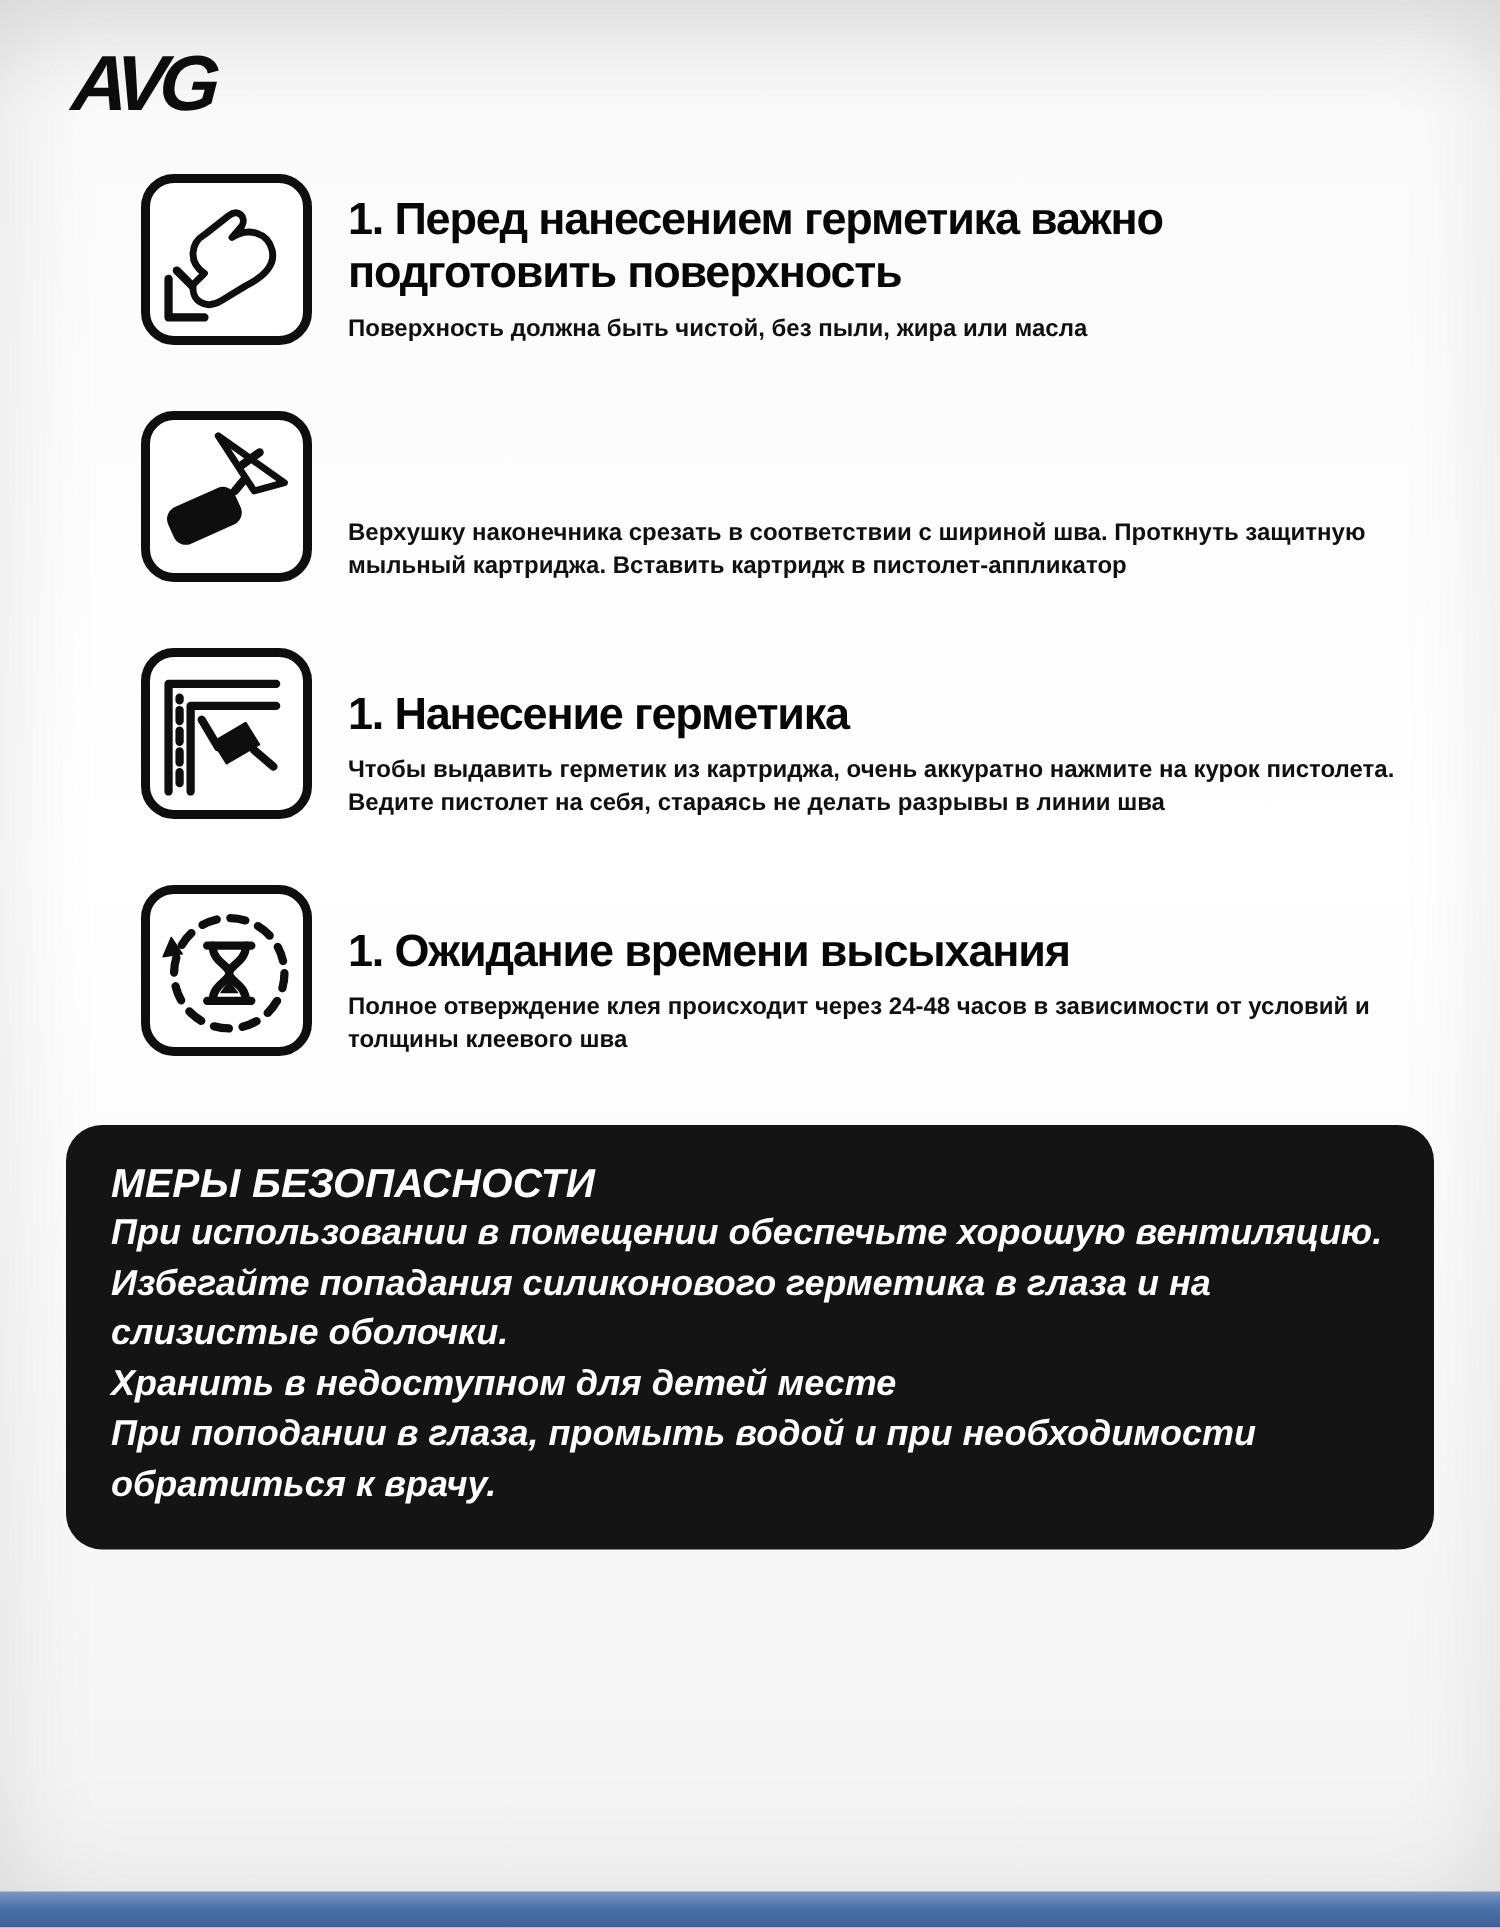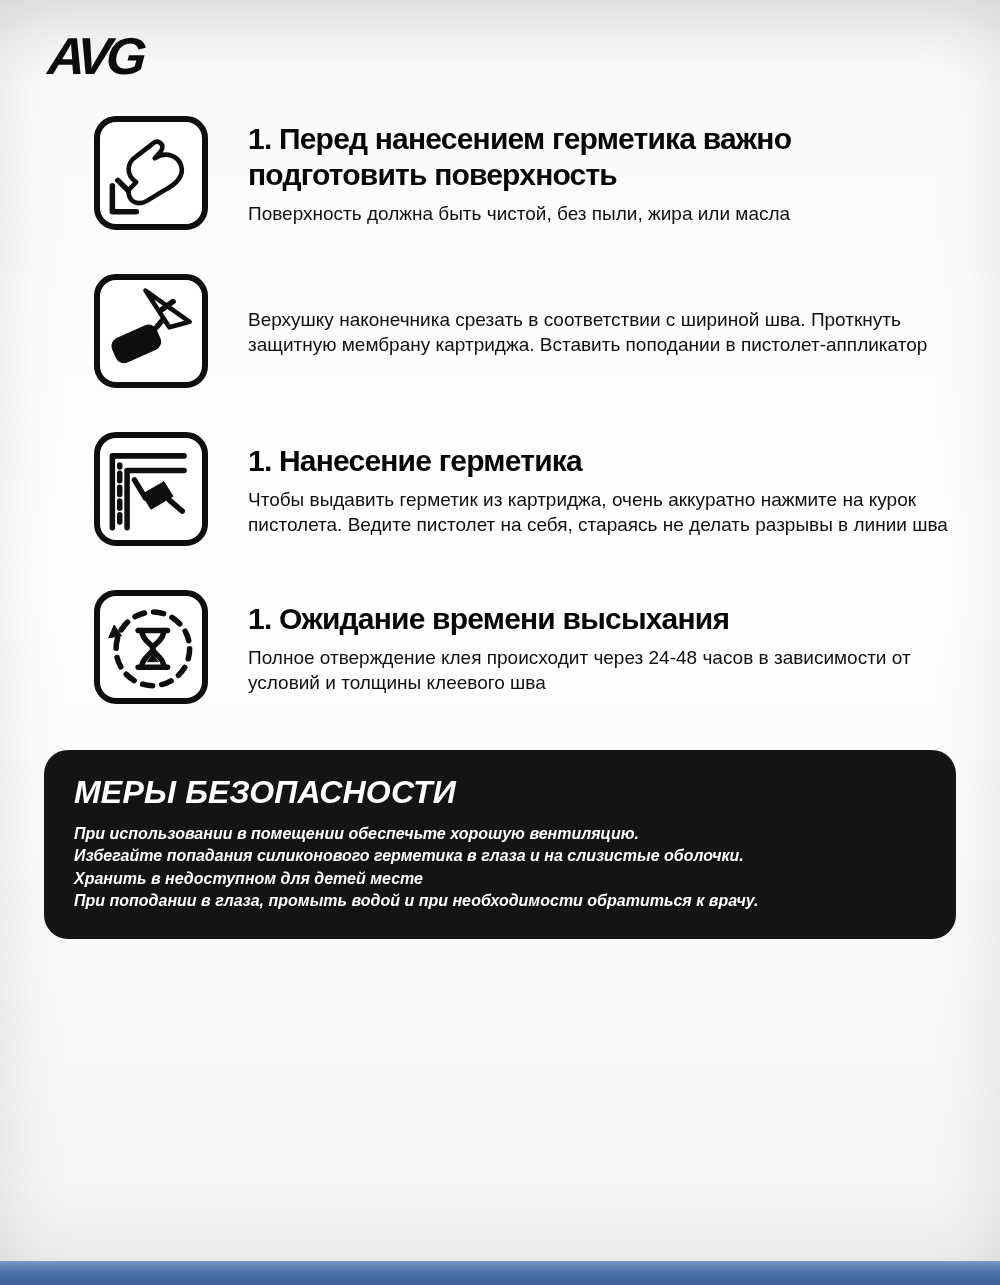--- a/index.html
+++ b/index.html
@@ -12,43 +12,43 @@
     overflow:hidden;
   }
   .content { padding:26px 40px 0 46px; }
 
   .brand {
     font-size:52px; font-weight:900; letter-spacing:-5px;
     font-style:italic; transform:skewX(-4deg); display:inline-block;
     margin-left:2px; margin-bottom:30px; color:#0c0c0c;
   }
 
-  .step { display:flex; align-items:center; gap:40px; margin-bottom:44px;padding-left:48px; }
+  .step { display:flex; align-items:flex-end; gap:24px; margin-bottom:44px;padding-left:48px; }
   .icon-box {
     flex:none; width:114px; height:114px; background:#fff;
     border:6px solid #0e0e0e; border-radius:22px;
     display:flex; align-items:center; justify-content:center;
   }
   .icon-box svg { width:92px; height:92px; }
 
   .step-text { max-width:775px; padding-top:2px; }
   .step-title {
     font-size:30px; font-weight:800; letter-spacing:-0.8px;
     line-height:1.18; margin-bottom:9px; color:#070707;
   }
   .step-desc {
-    font-size:19px; font-weight:400; line-height:1.33; color:#101010;
+    font-size:16px; font-weight:700; line-height:1.33; color:#101010;
   }
 
   .safety {
     margin:46px 44px 0 44px; background:#141414; border-radius:24px;
     color:#ffffff; padding:24px 34px 26px 30px; font-style:italic;
   }
-  .safety-title { font-size:32px; font-weight:800; margin-bottom:12px; letter-spacing:0.2px; }
-  .safety-line { font-size:16px; font-weight:700; line-height:1.4; }
+  .safety-title { font-size:27px; font-weight:800; letter-spacing:0.2px; }
+  .safety-line { font-size:24px; font-weight:700; line-height:1.4; }
 
   .bottom-bar {
     position:absolute; left:0; right:0; bottom:0; height:24px;
     background: linear-gradient(180deg, #7a97c6 0%, #4d72ab 45%, #3c5f96 100%);
   }
 
   .ink { stroke:#0e0e0e; stroke-width:6; fill:none; stroke-linecap:round; stroke-linejoin:round; }
   .ink-fill { fill:#0e0e0e; stroke:#0e0e0e; stroke-linejoin:round; }
   .ink-white { fill:#ffffff; stroke:#0e0e0e; stroke-width:5; stroke-linejoin:round; }
 </style>
@@ -79,21 +79,21 @@
     <div class="step">
       <div class="icon-box">
         <svg viewBox="0 0 100 100">
           <rect class="ink-fill" x="8" y="50" width="52" height="28" rx="9" transform="rotate(-24 34 64)"></rect>
           <path class="ink" d="M56 46 L66 34" stroke-width="9"></path>
           <path class="ink-white" d="M44 6 L92 40 L70 46 Z"></path>
           <path class="ink" d="M60 28 L74 18" stroke-width="4"></path>
         </svg>
       </div>
       <div class="step-text">
-        <div class="step-desc">Верхушку наконечника срезать в соответствии с шириной шва. Проткнуть защитную мембрану картриджа. Вставить поподании в пистолет-аппликатор</div>
+        <div class="step-desc">Верхушку наконечника срезать в соответствии с шириной шва. Проткнуть защитную мыльный картриджа. Вставить картридж в пистолет-аппликатор</div>
       </div>
     </div>
 
     
     <div class="step">
       <div class="icon-box">
         <svg viewBox="0 0 100 100">
           <path class="ink" d="M8 92 V14 M8 14 H86" stroke-width="7"></path>
           <path class="ink" d="M24 92 V30 M24 30 H86" stroke-width="5"></path>
           <path class="ink" d="M16 86 V24" stroke-width="4" stroke-dasharray="8 7"></path>

